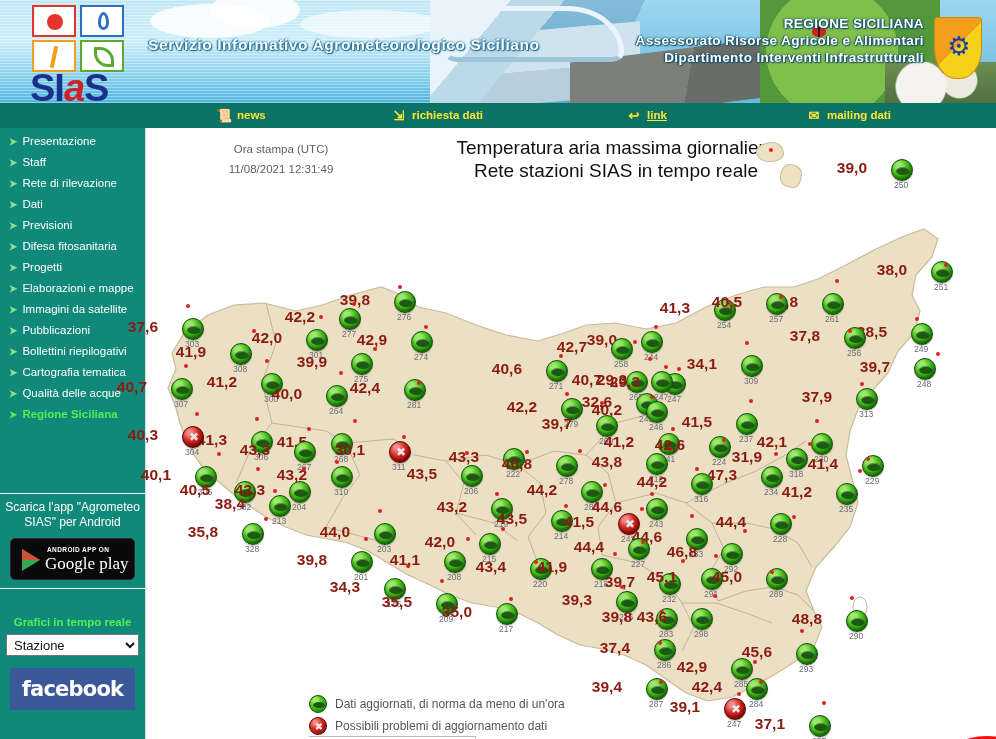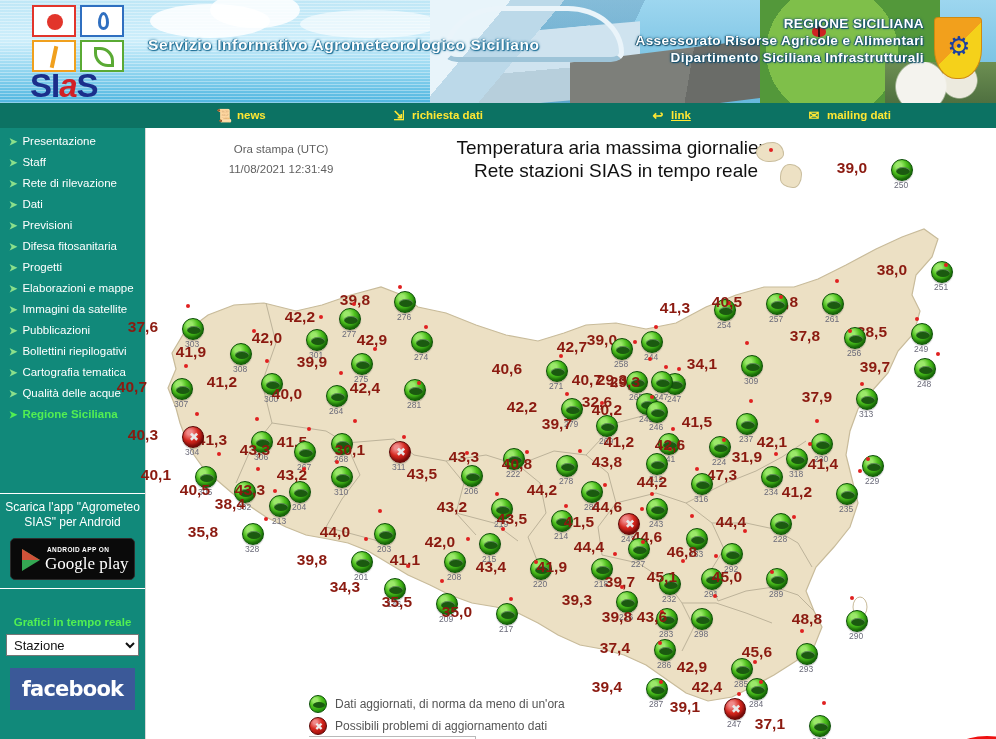--- a/index.html
+++ b/index.html
@@ -78,21 +78,21 @@
   #logo .grid { position:absolute; left:6px; top:0; width:96px; height:68px; }
   #logo .cell { position:absolute; width:44px; height:32px; border:2.5px solid; background:#fff; }
   #logo .c1 { left:0; top:0; border-color:#e2352b; }
   #logo .c2 { left:48px; top:0; border-color:#2f6fc0; }
   #logo .c3 { left:0; top:35px; border-color:#f0a01e; }
   #logo .c4 { left:48px; top:35px; border-color:#5aaa34; }
   #logo .sun { position:absolute; left:13px; top:7px; width:16px; height:16px; border-radius:50%; background:#e2352b; }
   #logo .drop { position:absolute; left:16px; top:5px; width:11px; height:18px; border:3px solid #2f6fc0; border-radius:50% 50% 50% 50%/60% 60% 40% 40%; }
   #logo .wheat { position:absolute; left:18px; top:4px; width:4px; height:22px; background:#f0a01e; transform:rotate(12deg); }
   #logo .leaf2 { position:absolute; left:12px; top:5px; width:20px; height:20px; border:3px solid #5aaa34; border-radius:0 70% 0 70%; }
-  #logo .word { position:absolute; left:4px; top:62px; font-size:33px; font-weight:bold; letter-spacing:-1px;text-align:center; }
+  #logo .word { position:absolute; left:4px; top:62px; font-size:38px; font-weight:bold; letter-spacing:-1px;text-align:center; }
   #logo .word .s1, #logo .word .s2 { color:#1b2f8b; }
   #logo .word .a { color:#d12026; font-style:italic; }
 
   #banner-title {
     position:absolute; left:148px; top:36px; width:430px;
     font-size:15.5px; font-weight:bold; color:#ffffff; letter-spacing:.6px;
     text-shadow: 0 0 3px #1a6c94, 1px 1px 1px #1a6c94, -1px 0 1px #1a6c94;
   }
   #banner-right {
     position:absolute; right:72px; top:16px; width:350px; text-align:right; color:#ffffff;
@@ -123,21 +123,21 @@
   }
   .navitem {
     position:absolute; top:0; height:25px; line-height:25px;
     color:#ffe733; font-size:11.5px; font-weight:bold; white-space:nowrap;
     cursor:pointer;
   }
   .navitem .nicon { display:inline-block; width:18px; text-align:center; margin-right:4px; vertical-align:middle; font-size:13px; }
   .navitem .nlabel { vertical-align:middle; }
   #nav-news { left:70px; }
   #nav-richiesta { left:245px; }
-  #nav-link { left:504px;text-decoration:underline; }
+  #nav-link { left:480px;text-decoration:underline; }
   #nav-mailing { left:660px; }
 
   
   #sidebar {
     position:absolute; left:0; top:128px; width:145px; height:611px;
     background:#11897a;
   }
   #menu { position:absolute; left:0; top:0; width:119px; padding-top:3px; }
   .menuitem {
     height:21px; line-height:21px; font-size:11.5px; color:#ffffff;
@@ -314,21 +314,21 @@
         </div>
     </div>
     <div class="word"><span class="s1">SI</span><span class="a">a</span><span class="s2">S</span></div>
   </div>
 
   <div id="banner-title">Servizio Informativo Agrometeorologico Siciliano</div>
 
   <div id="banner-right">
     <div class="r1">REGIONE SICILIANA</div>
     <div class="r2">Assessorato Risorse Agricole e Alimentari</div>
-    <div class="r3">Dipartimento Siciliana Infrastrutturali</div>
+    <div class="r3">Dipartimento Interventi Infrastrutturali</div>
   </div>
 
   <div id="shield">
     <div class="trinacria">⚙</div>
   </div>
 </div>
 
 <div id="navleft"></div>
 <div id="navbar">
   <div class="navitem" id="nav-news">

